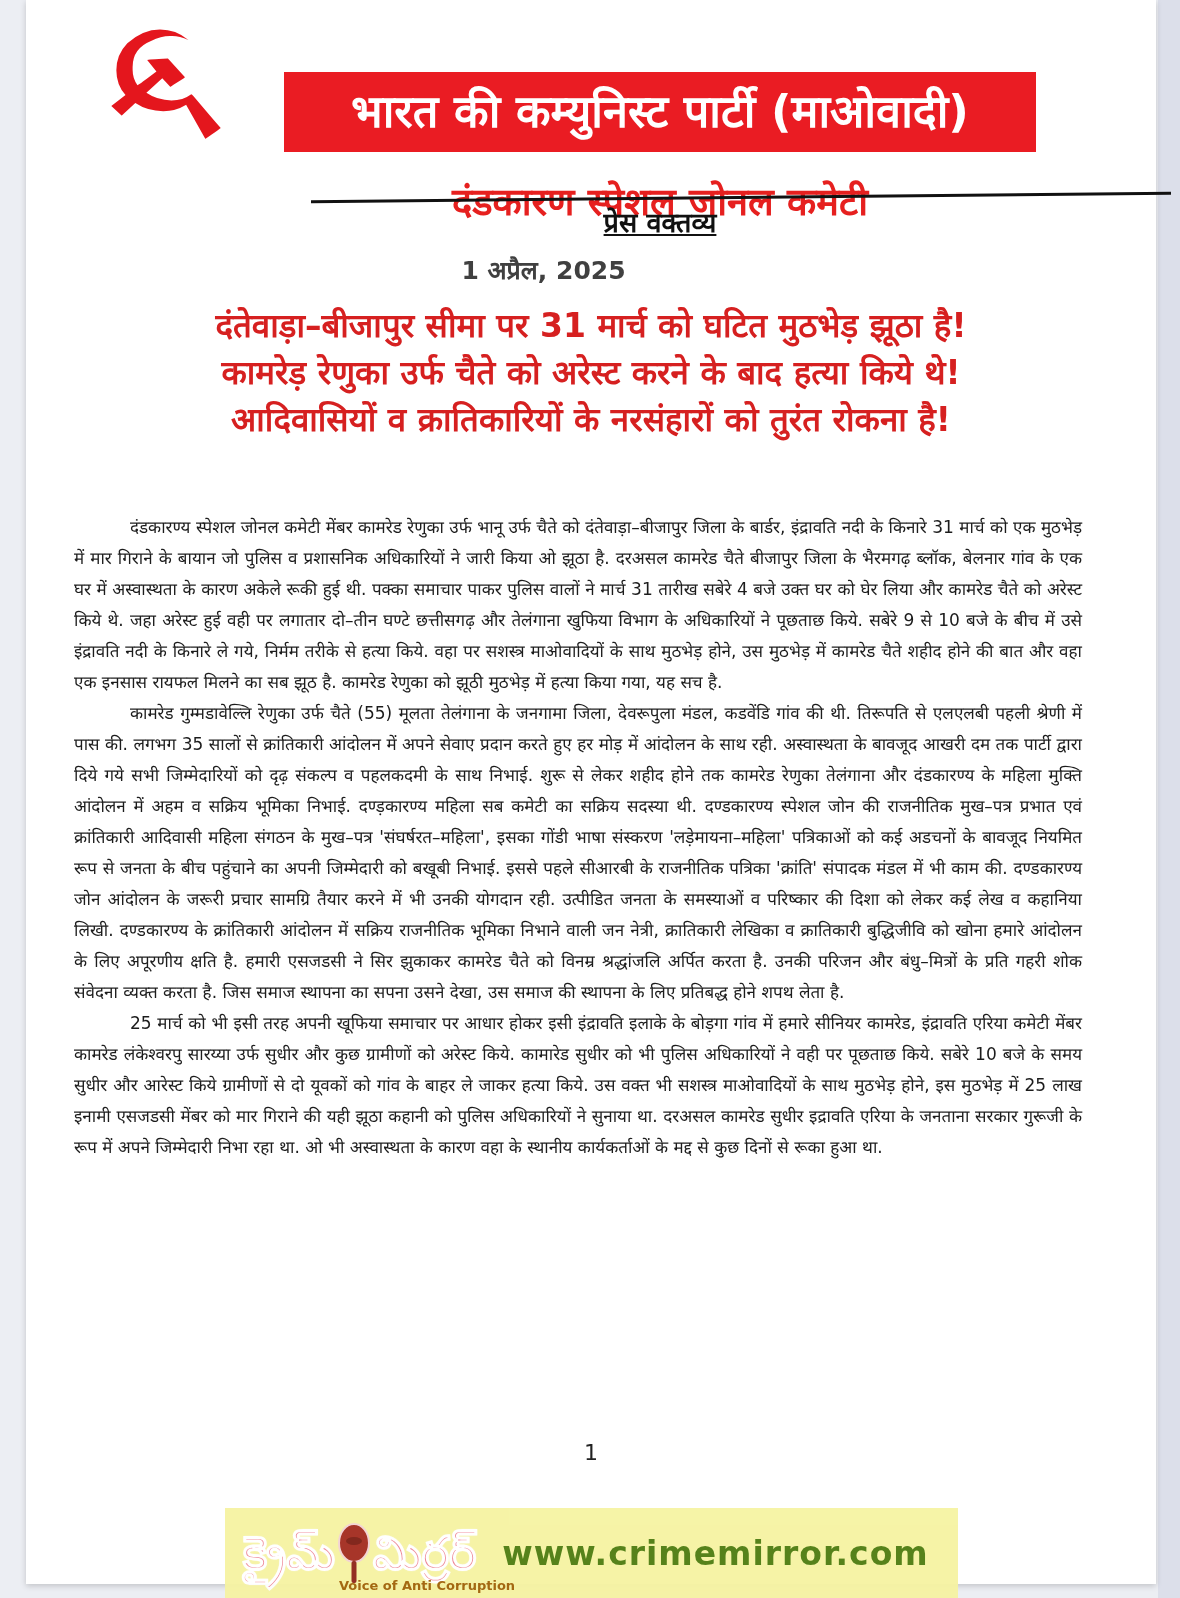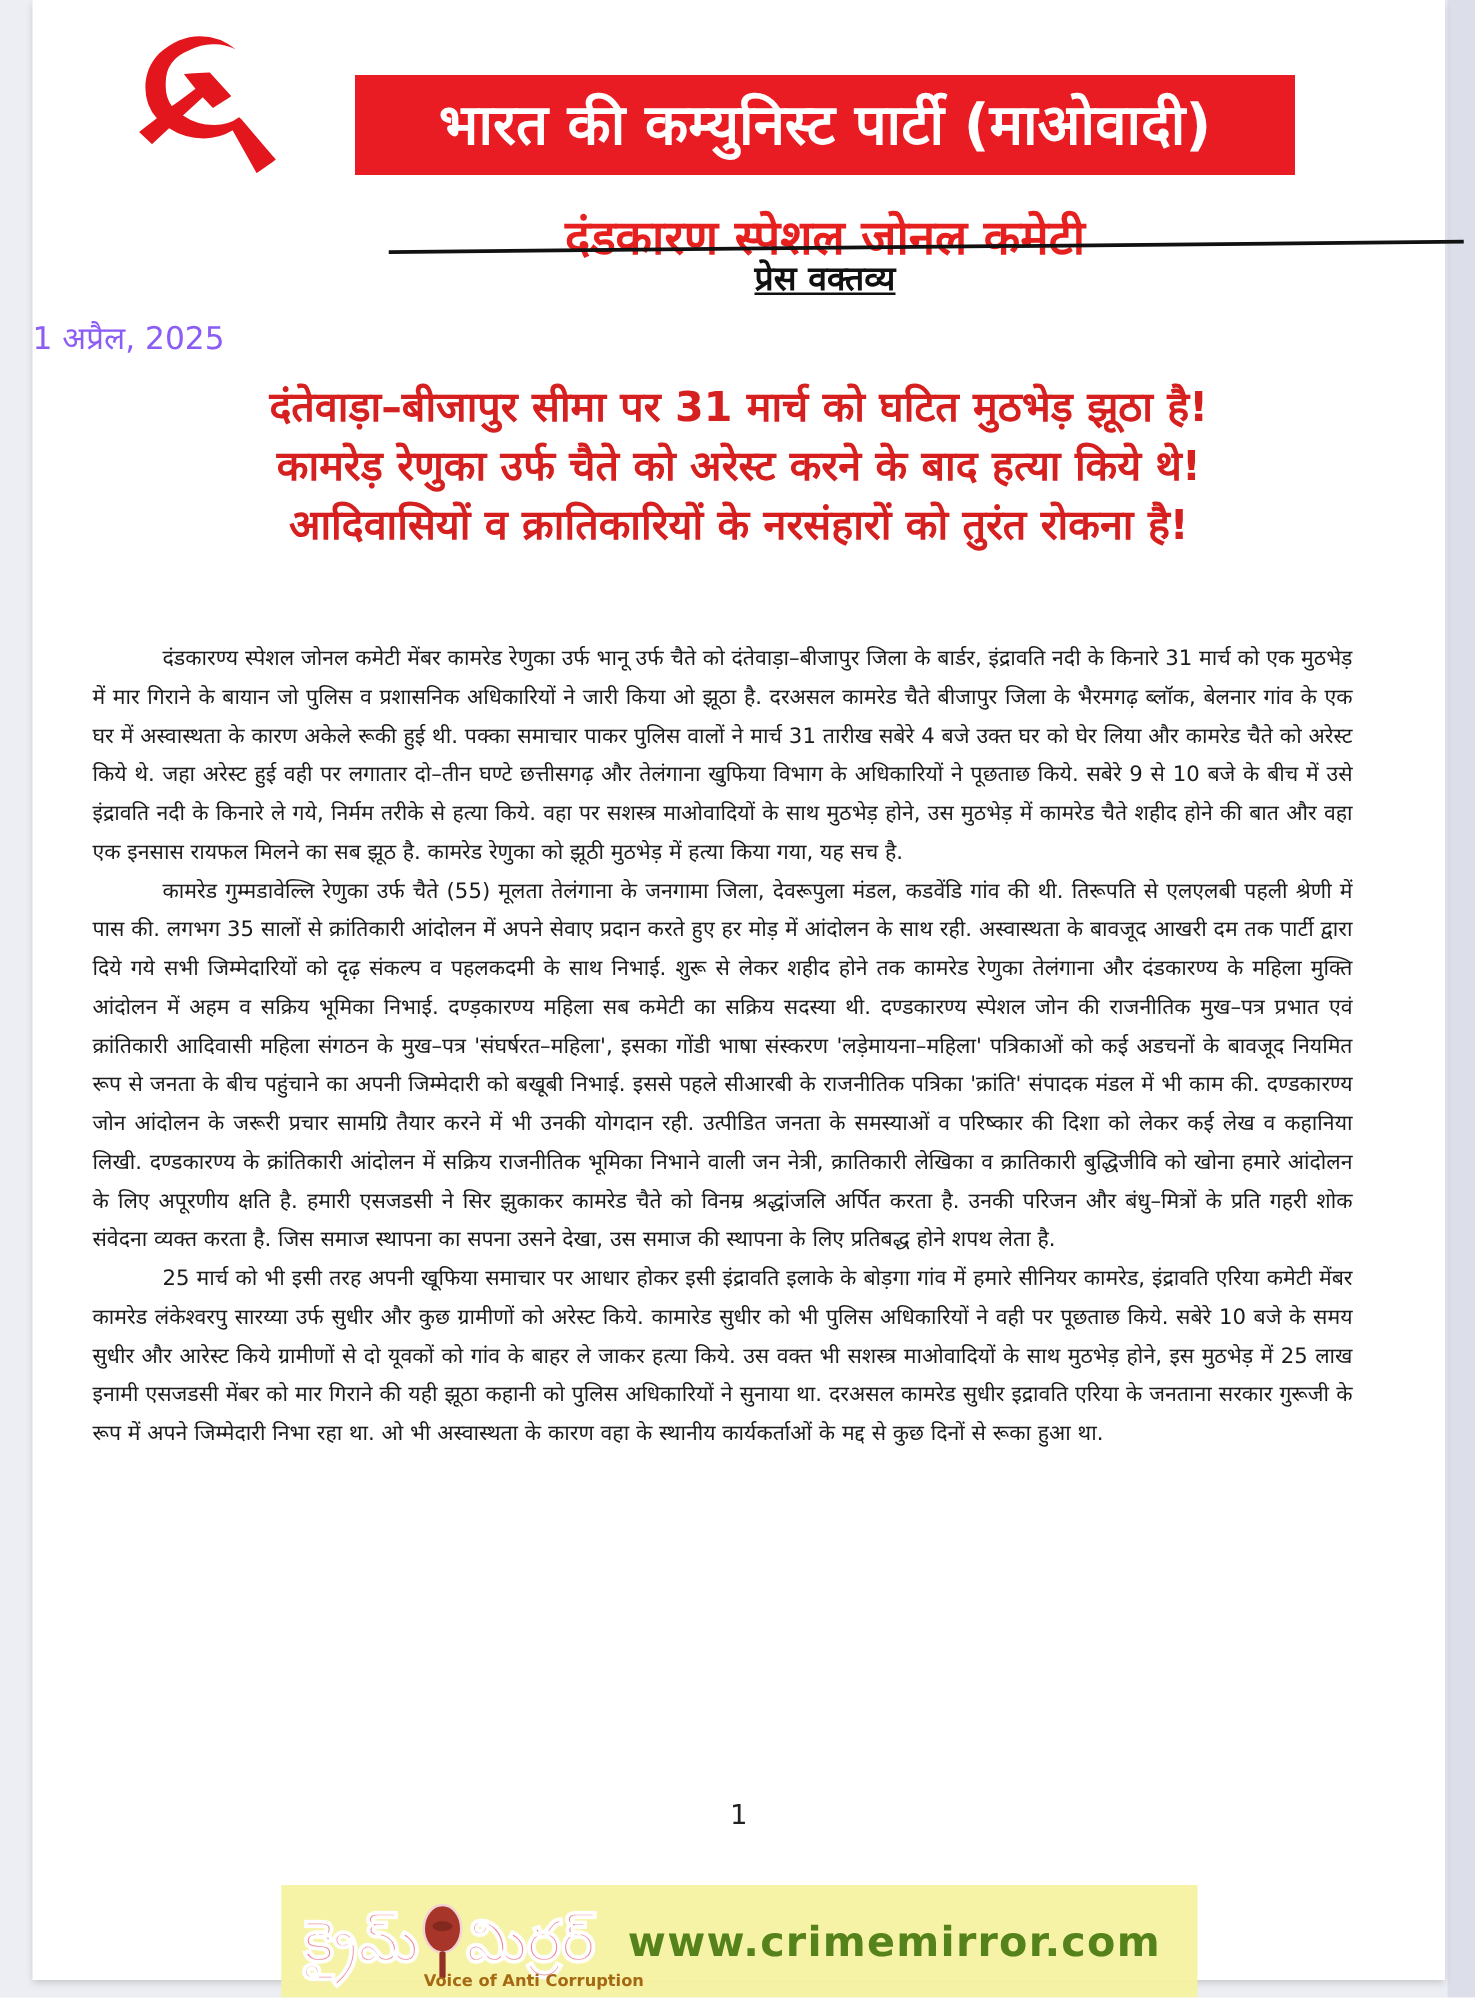--- a/index.html
+++ b/index.html
@@ -12,40 +12,40 @@
   .sheet{
     position:absolute;left:26px;top:0;width:1130px;height:1584px;
     background:#ffffff;box-shadow:0 2px 6px rgba(0,0,0,.18);
   }
   
   .hs-logo{
     position:absolute;left:60px;top:2px;width:160px;height:170px;
     color:#e4161d;font-size:150px;line-height:170px;text-align:center;
     transform:scaleX(-1);
   }
-  .header-block{position:absolute;left:258px;top:60px;width:752px;text-align:center;}
+  .header-block{position:absolute;left:258px;top:72px;width:752px;text-align:center;}
   .red-banner{
     background:#ea1c23;color:#ffffff;
     font-size:45px;font-weight:bold;line-height:80px;height:80px;
     letter-spacing:0px;white-space:nowrap;
   }
   .committee{
     color:#e6201f;font-size:38px;font-weight:bold;margin-top:22px;white-space:nowrap;
   }
   .rule{
     position:absolute;left:285px;top:196px;width:860px;height:3px;background:#111;
     transform:rotate(-0.55deg);
   }
   .doc-type{
     position:absolute;left:258px;top:203px;width:752px;text-align:center;
     font-size:27px;font-weight:bold;color:#111;text-decoration:underline;
   }
   .date-line{
-    position:absolute;left:0;top:252px;width:1035px;text-align:left;
-    font-size:25px;font-weight:normal;color:#8b5cf6;
+    position:absolute;left:0;top:252px;width:1035px;text-align:center;
+    font-size:25px;font-weight:bold;color:#404040;
   }
   
   .headlines{
     position:absolute;left:60px;top:302px;width:1010px;text-align:center;
   }
   .headline{
     color:#d62020;font-size:33px;font-weight:bold;line-height:47px;white-space:nowrap;
   }
   
   .body-text{

